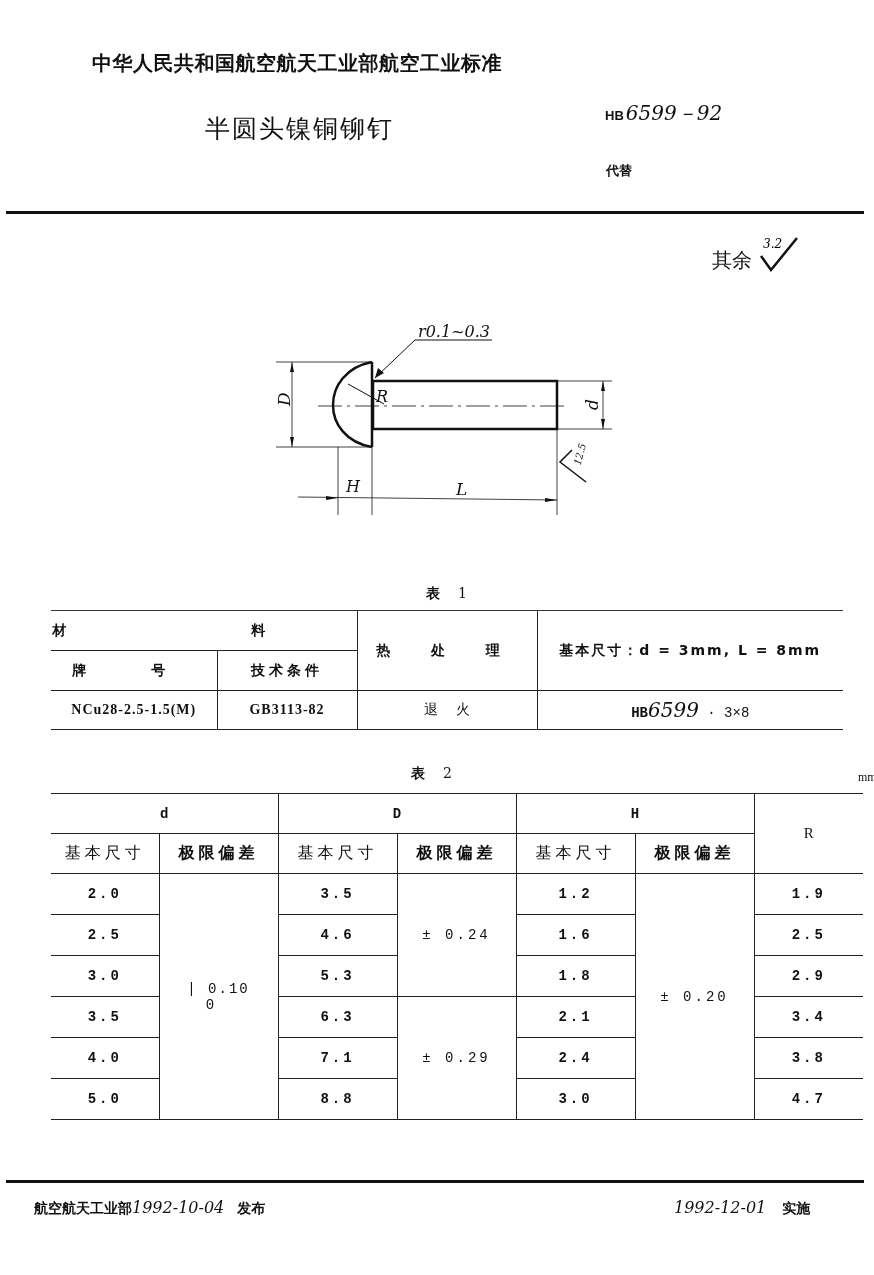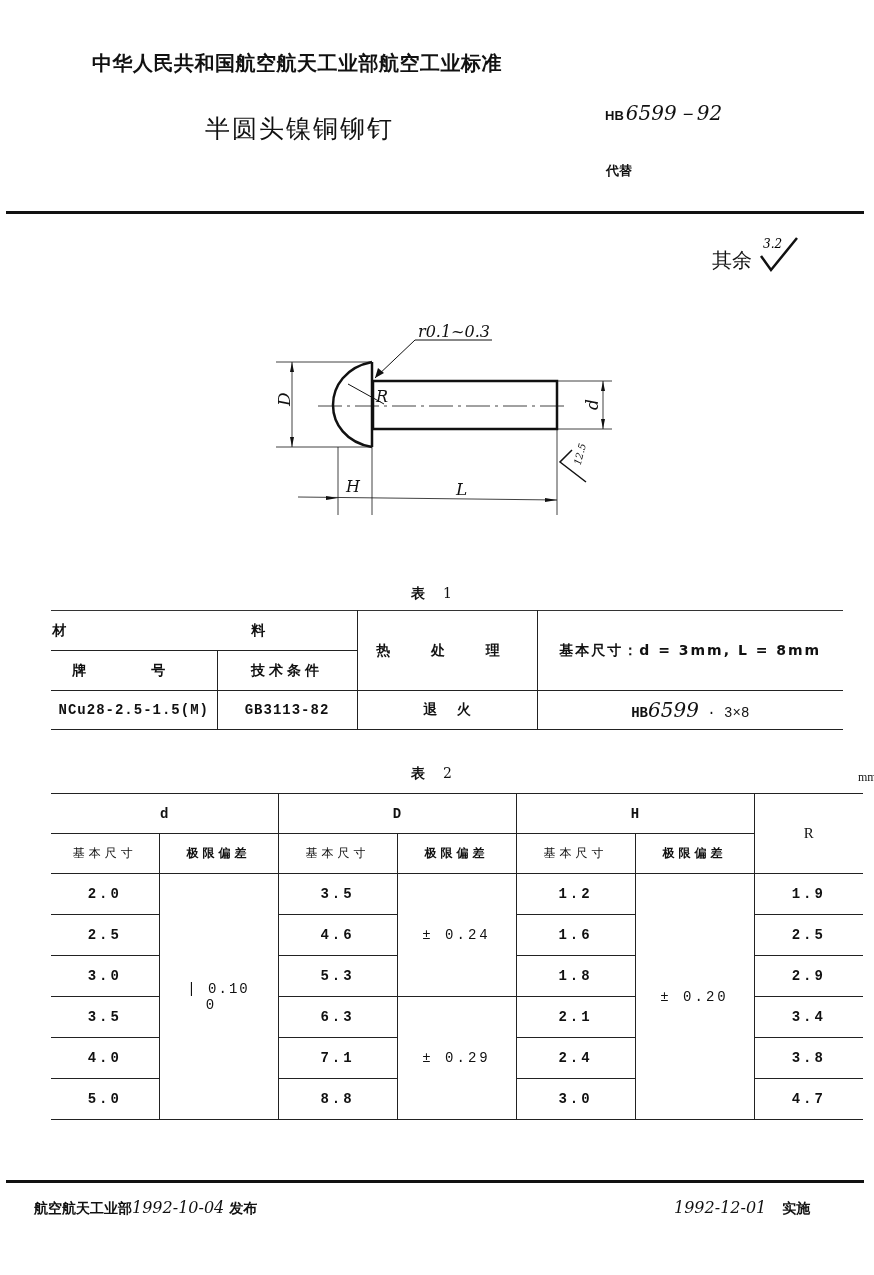--- a/index.html
+++ b/index.html
@@ -27,30 +27,30 @@
   .unit { font-family: Liberation Serif, serif; font-size: 12px; margin-left: 40px; }
 
   table { border-collapse: collapse; position: absolute; }
   td { text-align: center; vertical-align: middle; padding: 0; }
   .t1 { left: 51px; top: 610px; width: 792px; }
   .t1 td { border-left: 1px solid #222; border-right: 1px solid #222; border-top: 1px dashed #444; border-bottom: 1px solid #222; font-size: 14px; }
   .t1 td.first { border-left: none; }
   .t1 td.last { border-right: none; }
   .t1 tr.r0 td { border-top: 1px solid #333; }
   .cjk-bold { font-weight: bold; letter-spacing: 8px; }
-  .mono { font-family: Liberation Mono, monospace; font-weight: bold; font-size: 14px; letter-spacing: 1px; }
+  .mono { font-family: Liberation Serif, serif; font-weight: bold; font-size: 14px; letter-spacing: 1px; }
   .hb-ex { font-family: "Liberation Mono", monospace; font-size: 14px; }
   .hb-ex i { font-family: "DejaVu Serif", serif; font-size: 20px; }
 
   .t2 { left: 51px; top: 793px; width: 812px; }
   .t2 td { border: 1px solid #222; font-size: 14px; }
   .t2 td.first { border-left: none; }
   .t2 td.last { border-right: none; }
   .t2 .val { font-family: "Liberation Mono", monospace; font-weight: bold; font-size: 14px; letter-spacing: 3px; }
-  .t2 .hdr-cjk { font-size: 12px; letter-spacing: 4px; }
+  .t2 .hdr-cjk { font-size: 16px; letter-spacing: 4px; }
   .t2 .hdr-cjk.b { font-weight: bold; }
   .t2 .hdr-sym { font-family: "Liberation Mono", monospace; font-weight: bold; font-size: 14px; }
   .t2 .hdr-r { font-family: "Liberation Serif", serif; font-size: 15px; }
 
   .footer-left { left: 34px; top: 1198px; font-size: 14px; font-weight: bold; white-space: nowrap; }
   .footer-right { left: 674px; top: 1198px; font-size: 14px; white-space: nowrap; }
   .hand { font-family: "DejaVu Serif", serif; font-style: italic; font-weight: normal; font-size: 16px; }
   .footer-right .lbl { font-weight: bold; margin-left: 16px; }
 </style>
 </head>
@@ -115,21 +115,21 @@
     <text x="158" y="27" font-size="16">r0.1~0.3</text>
     <text x="24" y="102" font-size="17" transform="rotate(-90 24 96)">D</text>
     <text x="328" y="102" font-size="17" transform="rotate(-90 332 96)">d</text>
     <text x="116" y="92" font-size="16">R</text>
     <text x="86" y="182" font-size="16">H</text>
     <text x="196" y="185" font-size="17">L</text>
     <text x="316" y="150" font-size="10" transform="rotate(-75 322 150)">12.5</text>
   </g>
 </svg>
 
-<div class="abs tbl-caption" style="left:411px; top:585px;">
+<div class="abs tbl-caption" style="left:426px; top:585px;">
   <span>表</span><span class="n">1</span>
 </div>
 <table class="t1">
   <colgroup>
       <col style="width:166px">
       <col style="width:140px">
       <col style="width:180px">
       <col style="width:306px">
     </colgroup>
   <tbody>
@@ -138,21 +138,21 @@
     <td rowspan="2"><span class="cjk-bold" style="letter-spacing:18px;">热 处 理</span></td>
     <td class="last" rowspan="2"><span style="font-weight:bold; letter-spacing:2px;">基本尺寸：d = 3mm, L = 8mm</span></td>
   </tr>
   <tr style="height:40px">
     <td class="first"><span class="cjk-bold" style="letter-spacing:30px;">牌 号</span></td>
     <td><span class="cjk-bold" style="letter-spacing:4px;">技术条件</span></td>
   </tr>
   <tr style="height:39px">
     <td class="first mono">NCu28-2.5-1.5(M)</td>
     <td class="mono">GB3113-82</td>
-    <td><span style="font-weight:bold; white-space:pre;">退    火</span></td>
+    <td><span style="font-weight:normal; white-space:pre;">退    火</span></td>
     <td class="last hb-ex">
       <span style="font-weight:bold;">HB</span><i>6599</i>
       <span>· 3×8</span>
     </td>
   </tr>
 </tbody>
   </table>
 
 <div class="abs tbl-caption" style="left:411px; top:765px;">
   <span>表</span><span class="n">2</span>
@@ -225,17 +225,17 @@
     <td class="val">8.8</td>
     <td class="val">3.0</td>
     <td class="last val">4.7</td>
   </tr>
 </tbody>
   </table>
 
 <div class="abs rule-bottom"></div>
 <div class="abs footer-left">
   <span>航空航天工业部</span><span class="hand">1992-10-04</span>
-  <span style="margin-left:0;text-align:center;">发布</span>
+  <span style="margin-left:8px;text-align:center;">发布</span>
 </div>
 <div class="abs footer-right">
   <span class="hand">1992-12-01</span><span class="lbl">实施</span>
 </div>
 
 </body></html>

